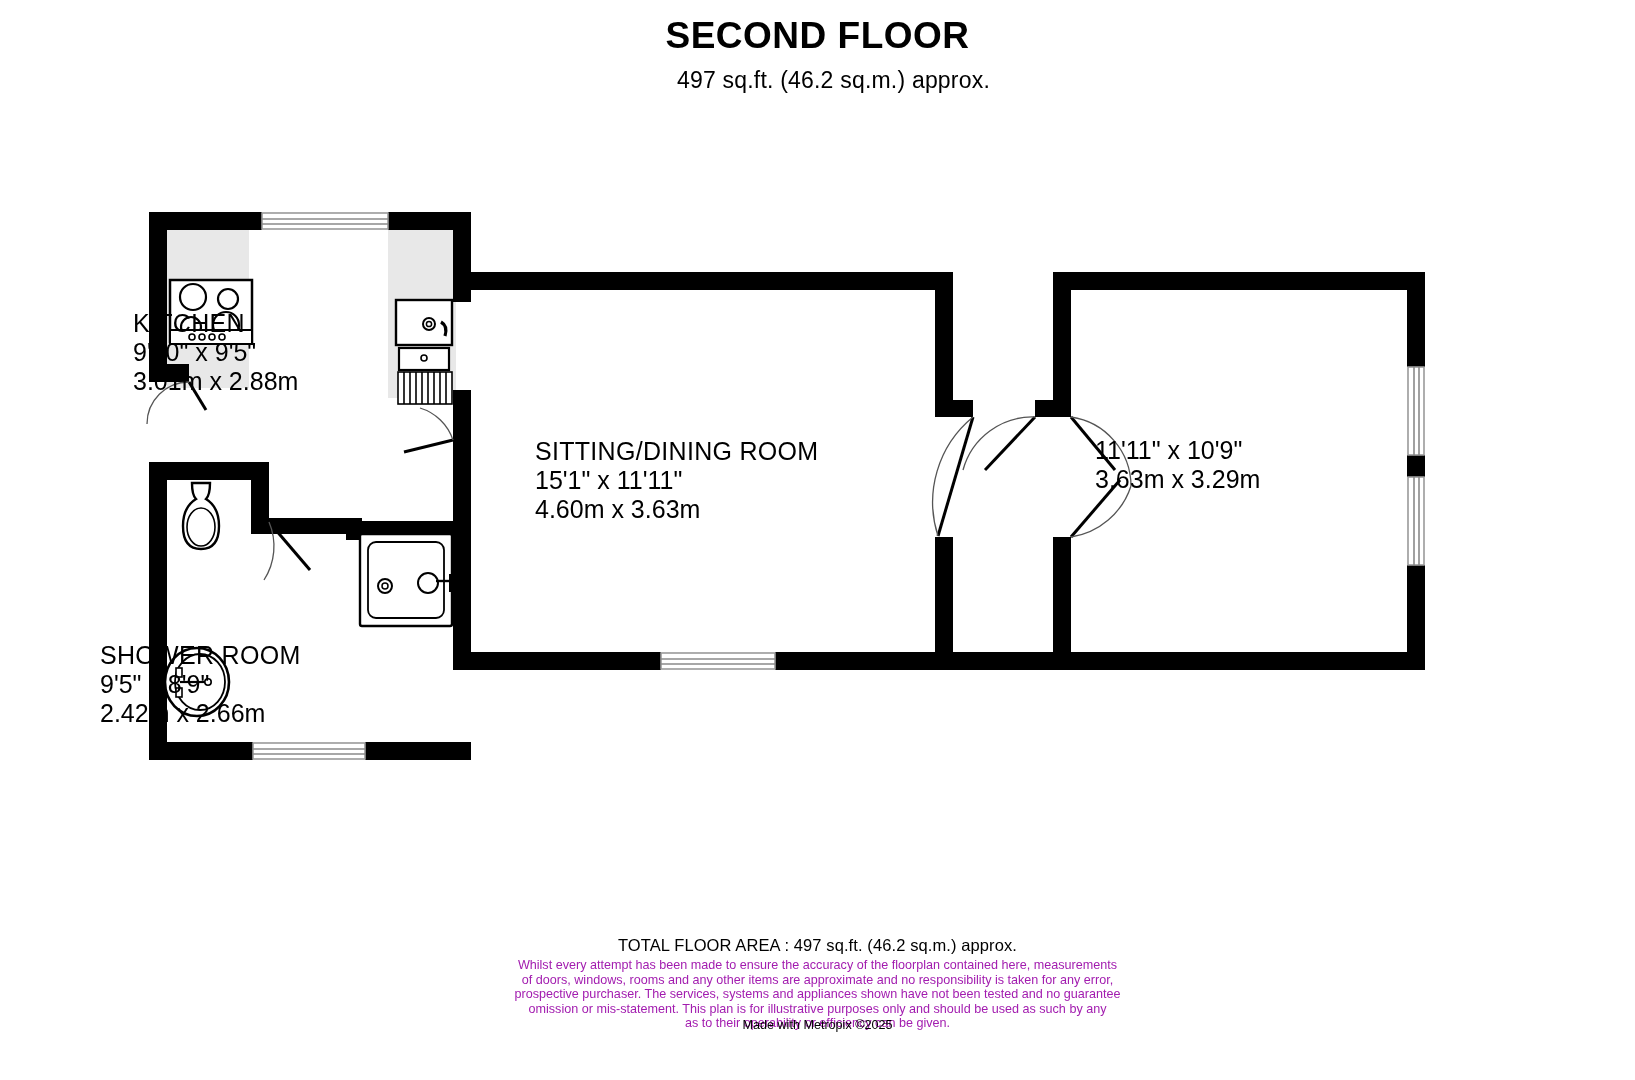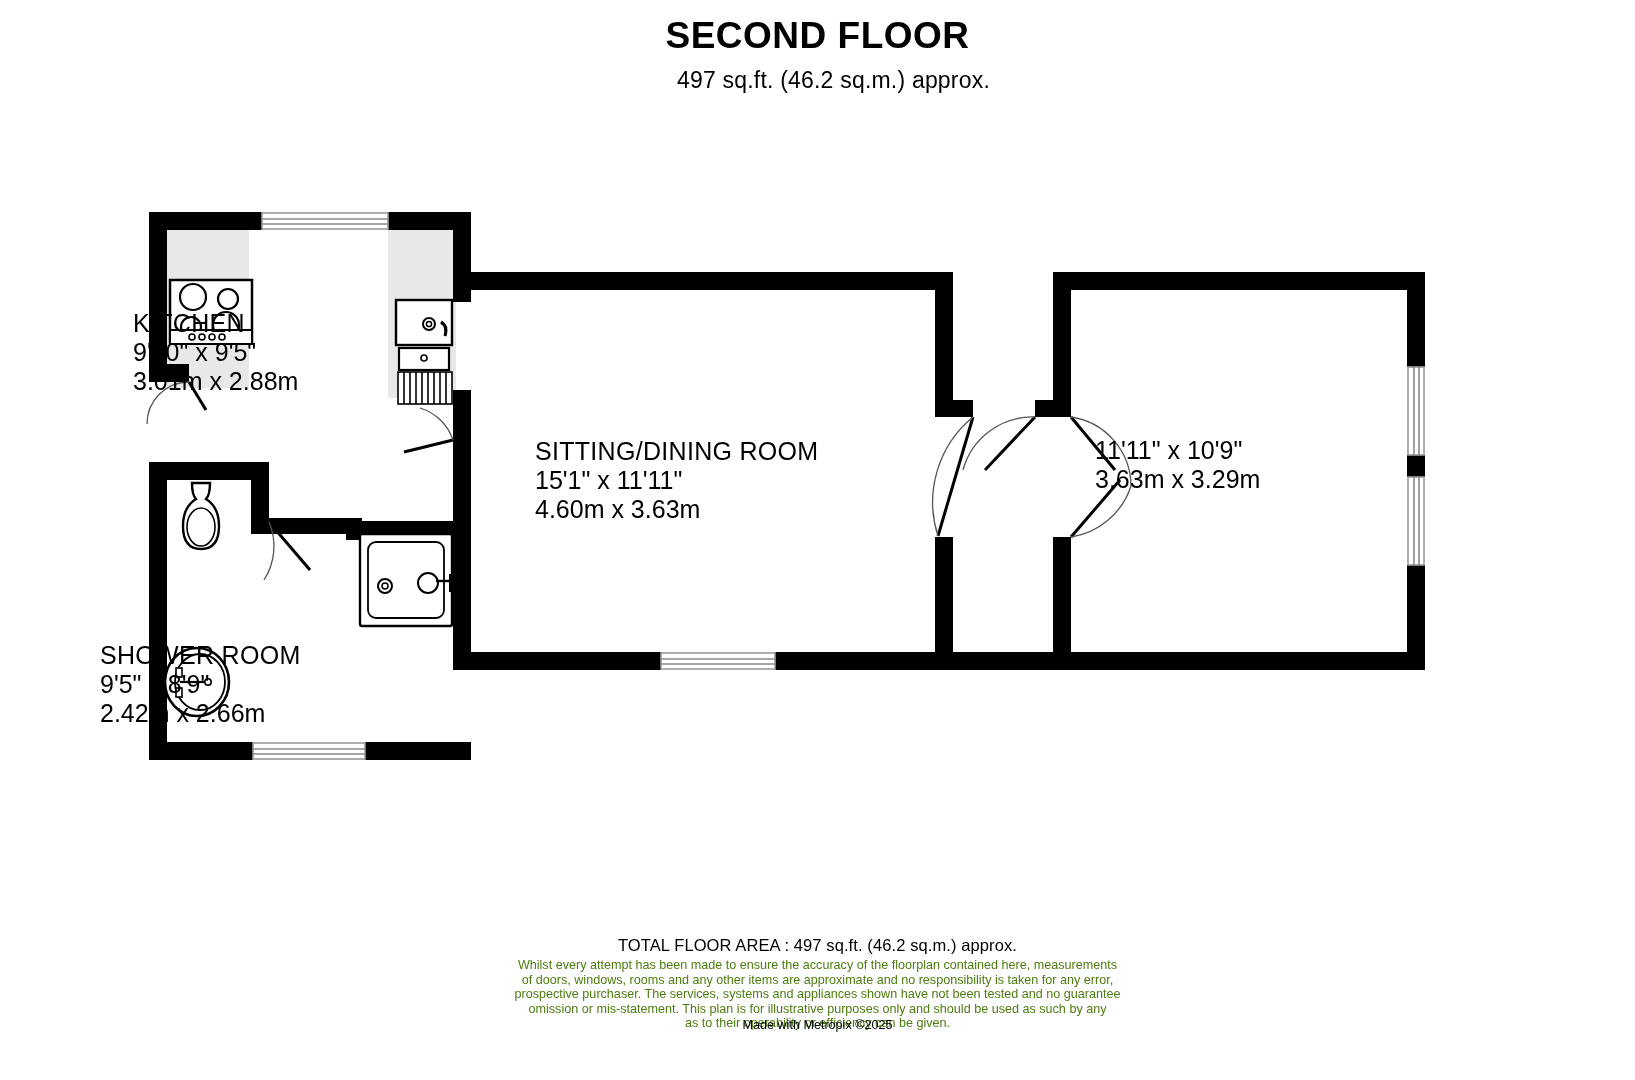--- a/index.html
+++ b/index.html
@@ -16,21 +16,21 @@
   .roomlabel .d1{font-size:25px;line-height:29px;}
   .roomlabel .d2{font-size:25px;line-height:29px;}
 
   #lbl-kitchen{left:133px;top:308px;width:350px;}
   #lbl-sitting{left:535px;top:436px;width:365px;}
   #lbl-bedroom{left:1095px;top:436px;width:330px;}
   #lbl-shower{left:100px;top:608px;width:405px;margin-top:32px;}
 
   .footer{position:absolute;left:0;width:1635px;text-align:center;}
   #total-area{top:936px;font-size:16.5px;letter-spacing:.1px;}
-  #disclaimer{top:958px;font-size:12.6px;line-height:14.6px;color:#4d7c0f;}
+  #disclaimer{top:958px;font-size:12.6px;line-height:14.6px;color:#a21caf;}
   #madewith{top:1018px;font-size:12.6px;}
 </style>
 </head>
 <body>
 
 <div class="header">
   <div class="line1">SECOND FLOOR</div>
   <div class="line2">497 sq.ft. (46.2 sq.m.) approx.</div>
 </div>
 

